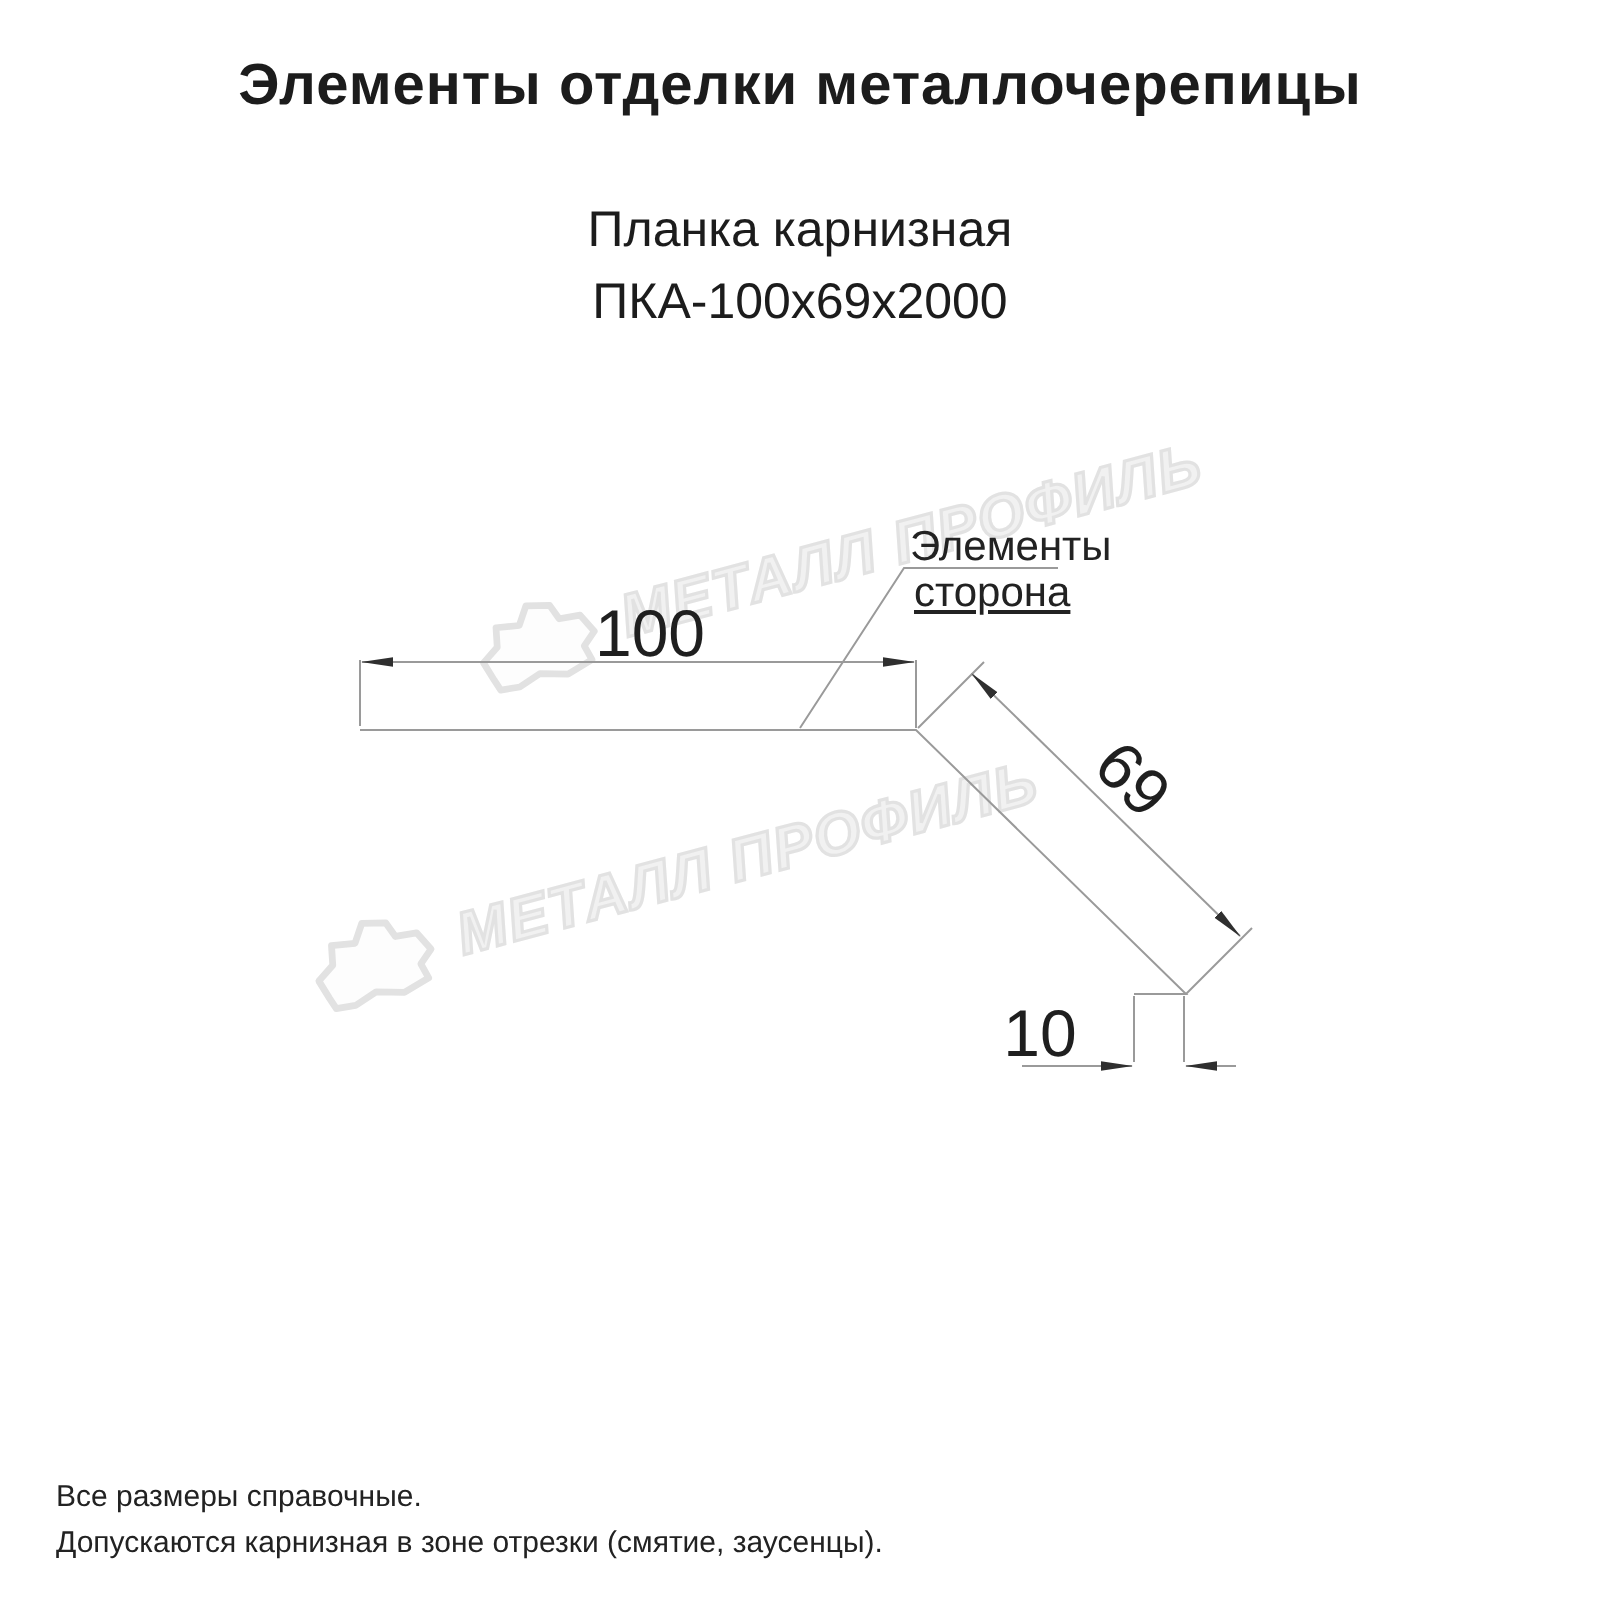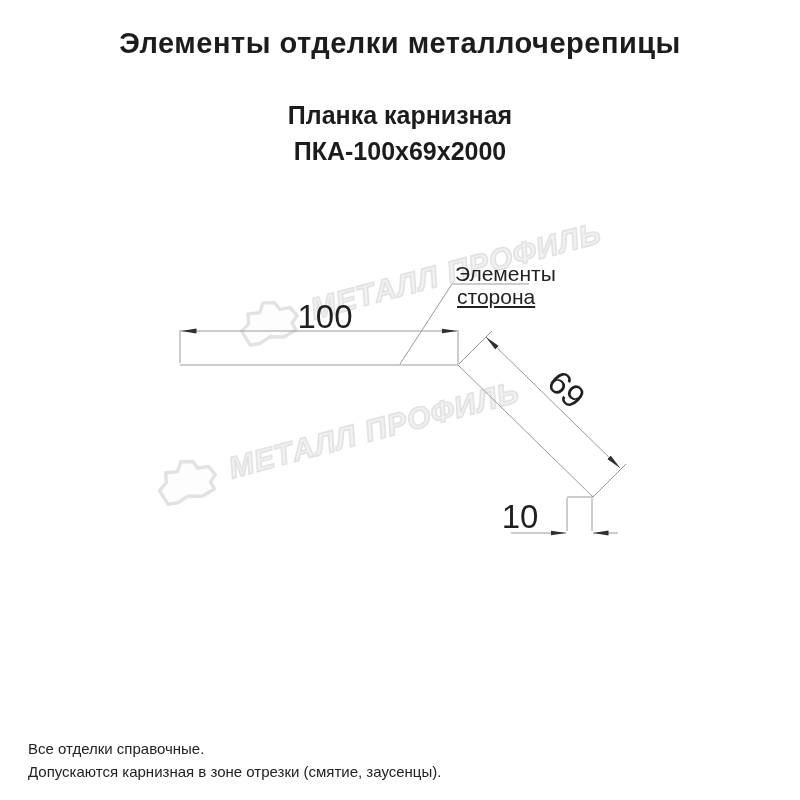--- a/index.html
+++ b/index.html
@@ -6,21 +6,21 @@
   body{
     width:800px;height:800px;position:relative;background:#ffffff;overflow:hidden;
     font-family:"Liberation Sans","DejaVu Sans",sans-serif;color:#1a1a1a;
   }
   .abs{position:absolute;}
   .title{
     left:0;top:27px;width:800px;text-align:center;
     font-size:29px;font-weight:bold;letter-spacing:0.5px;color:#1c1c1c;
   }
   .subtitle{
-    left:0;width:800px;text-align:center;font-size:25px;font-weight:bold;color:#1c1c1c;
+    left:0;width:800px;text-align:center;font-size:25px;font-weight:normal;color:#1c1c1c;
   }
   .subtitle.line1{top:101px;}
   .subtitle.line2{top:137px;}
   .face-label{
     font-size:21px;color:#222;line-height:21px;white-space:nowrap;
   }
   .footer-note{
     left:28px;font-size:15px;color:#222;white-space:nowrap;
   }
   .footer-note.n1{top:740px;}
@@ -93,14 +93,14 @@
 
 <div class="abs title">Элементы отделки металлочерепицы</div>
 <div class="abs subtitle line1">Планка карнизная</div>
 <div class="abs subtitle line2">ПКА-100х69х2000</div>
 
 <div class="abs" style="left:455px;top:263px;">
   <div class="face-label">Элементы</div>
   <div class="face-label" style="margin-top:2px;margin-left:2px;text-decoration:underline;">сторона</div>
 </div>
 
-<div class="abs footer-note n1">Все отделки справочные.</div>
+<div class="abs footer-note n1">Все размеры справочные.</div>
 <div class="abs footer-note n2">Допускаются карнизная в зоне отрезки (смятие, заусенцы).</div>
 
 </body></html>

